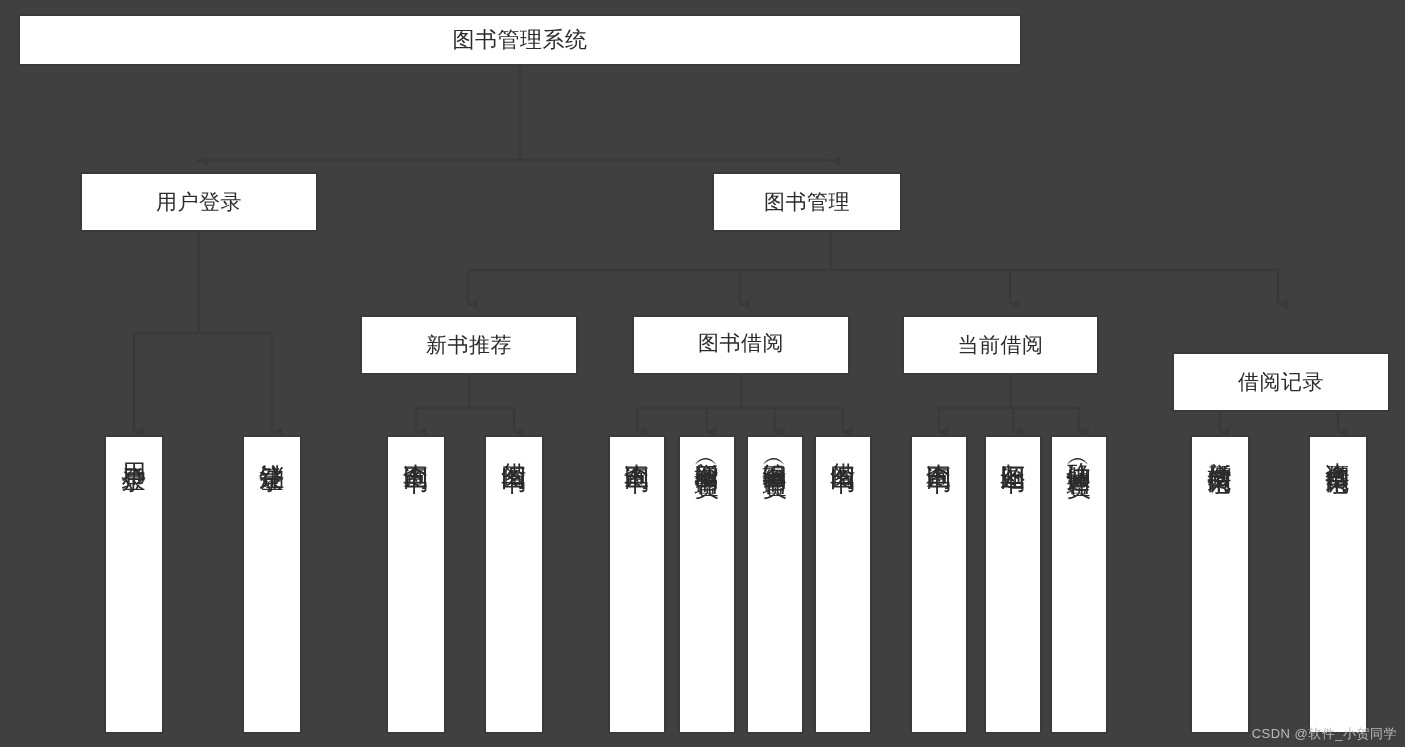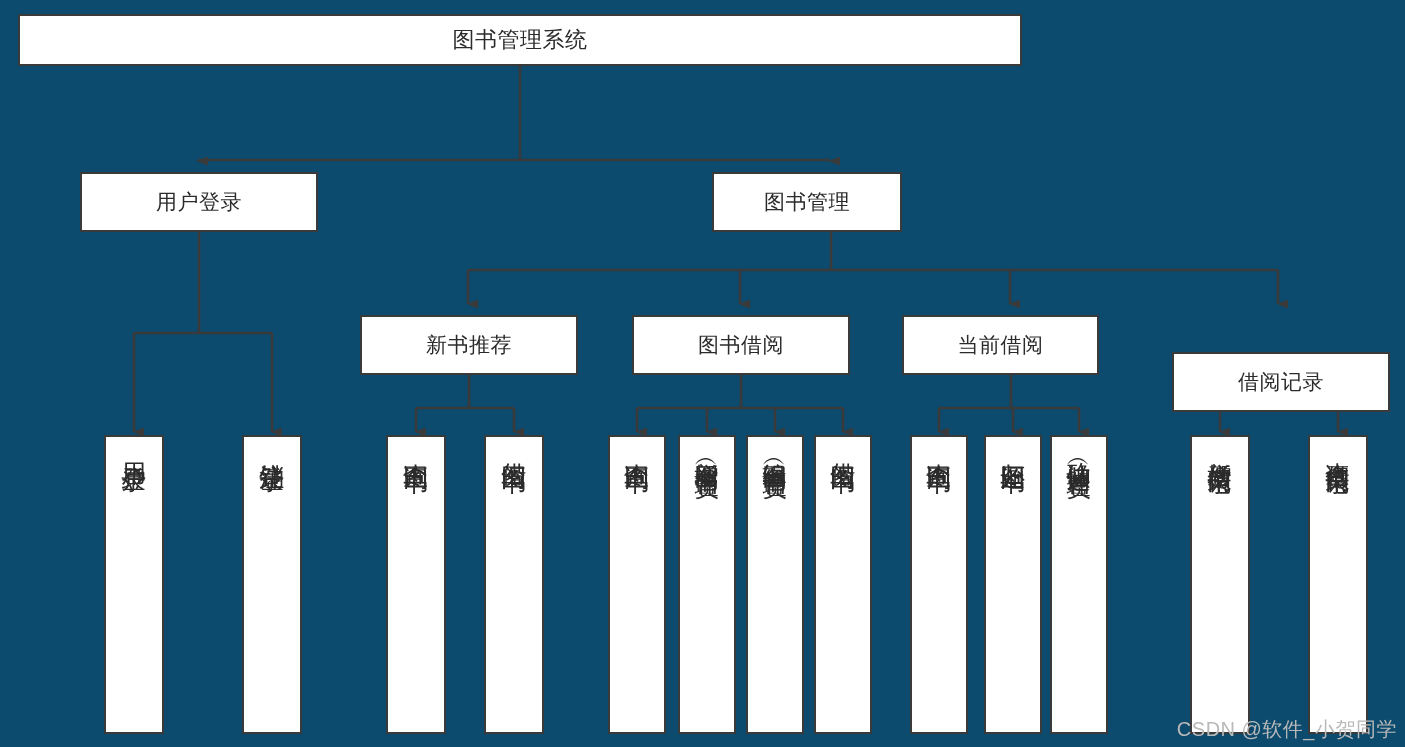--- a/index.html
+++ b/index.html
@@ -11,21 +11,21 @@
     width: 1405px;
     height: 747px;
     font-family: "Liberation Sans", "DejaVu Sans", sans-serif;
     overflow: hidden;
     position: relative;
   }
   #diagram-root {
     position: relative;
     width: 1405px;
     height: 747px;
-    background: #0c4a6e;
+    background: #404040;
   }
   svg.connectors {
     position: absolute;
     left: 0;
     top: 0;
     width: 1405px;
     height: 747px;
     pointer-events: none;
   }
   .node {
@@ -66,21 +66,21 @@
     letter-spacing: 2px;
     white-space: nowrap;
   }
   .node.v.tall .label {
     font-size: 24px;
   }
   .watermark {
     position: absolute;
     right: 8px;
     bottom: 4px;
-    font-size: 20px;
+    font-size: 13px;
     color: #b9b9b9;
     white-space: nowrap;
     letter-spacing: 0.5px;
   }
 </style>
 </head>
 <body>
 
 <div id="diagram-root">
 
@@ -134,21 +134,21 @@
   <div class="node h" style="left: 80px; top: 172px; width: 238px; height: 60px;">
     <span class="label">用户登录</span>
   </div>
   <div class="node h" style="left: 712px; top: 172px; width: 190px; height: 60px;">
     <span class="label">图书管理</span>
   </div>
 
   <div class="node h" style="left: 360px; top: 315px; width: 218px; height: 60px;">
     <span class="label">新书推荐</span>
   </div>
-  <div class="node h" style="left: 632px; top: 315px; width: 218px; height: 60px;">
+  <div class="node h" style="left: 632px; top: 315px; width: 218px; height: 60px; font-family: Liberation Mono, monospace;">
     <span class="label">图书借阅</span>
   </div>
   <div class="node h" style="left: 902px; top: 315px; width: 197px; height: 60px;">
     <span class="label">当前借阅</span>
   </div>
   <div class="node h" style="left: 1172px; top: 315px; width: 218px; height: 60px; margin-top: 37px;">
     <span class="label">借阅记录</span>
   </div>
 
   <div class="node v" style="left: 104px; top: 435px; width: 60px; height: 299px;">

